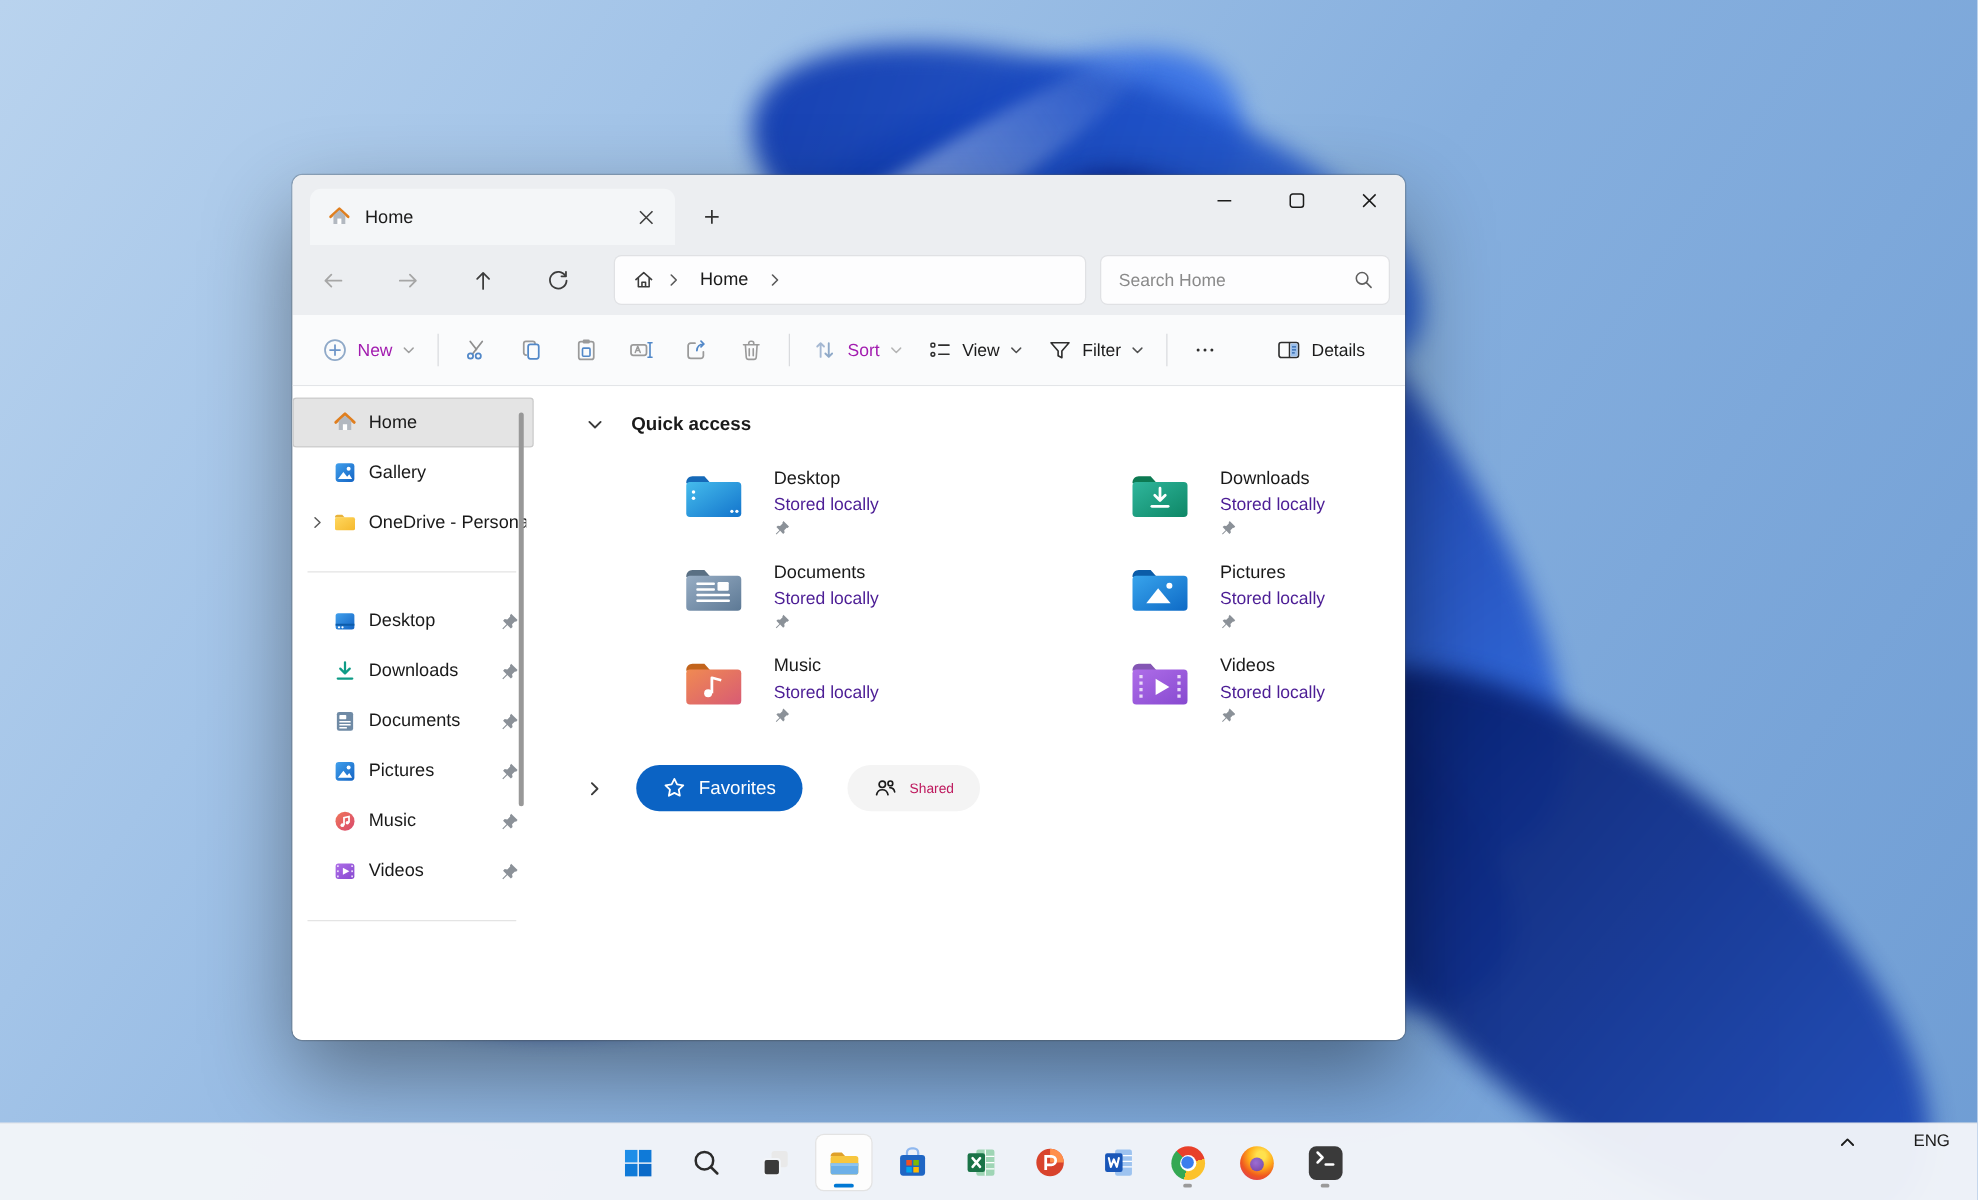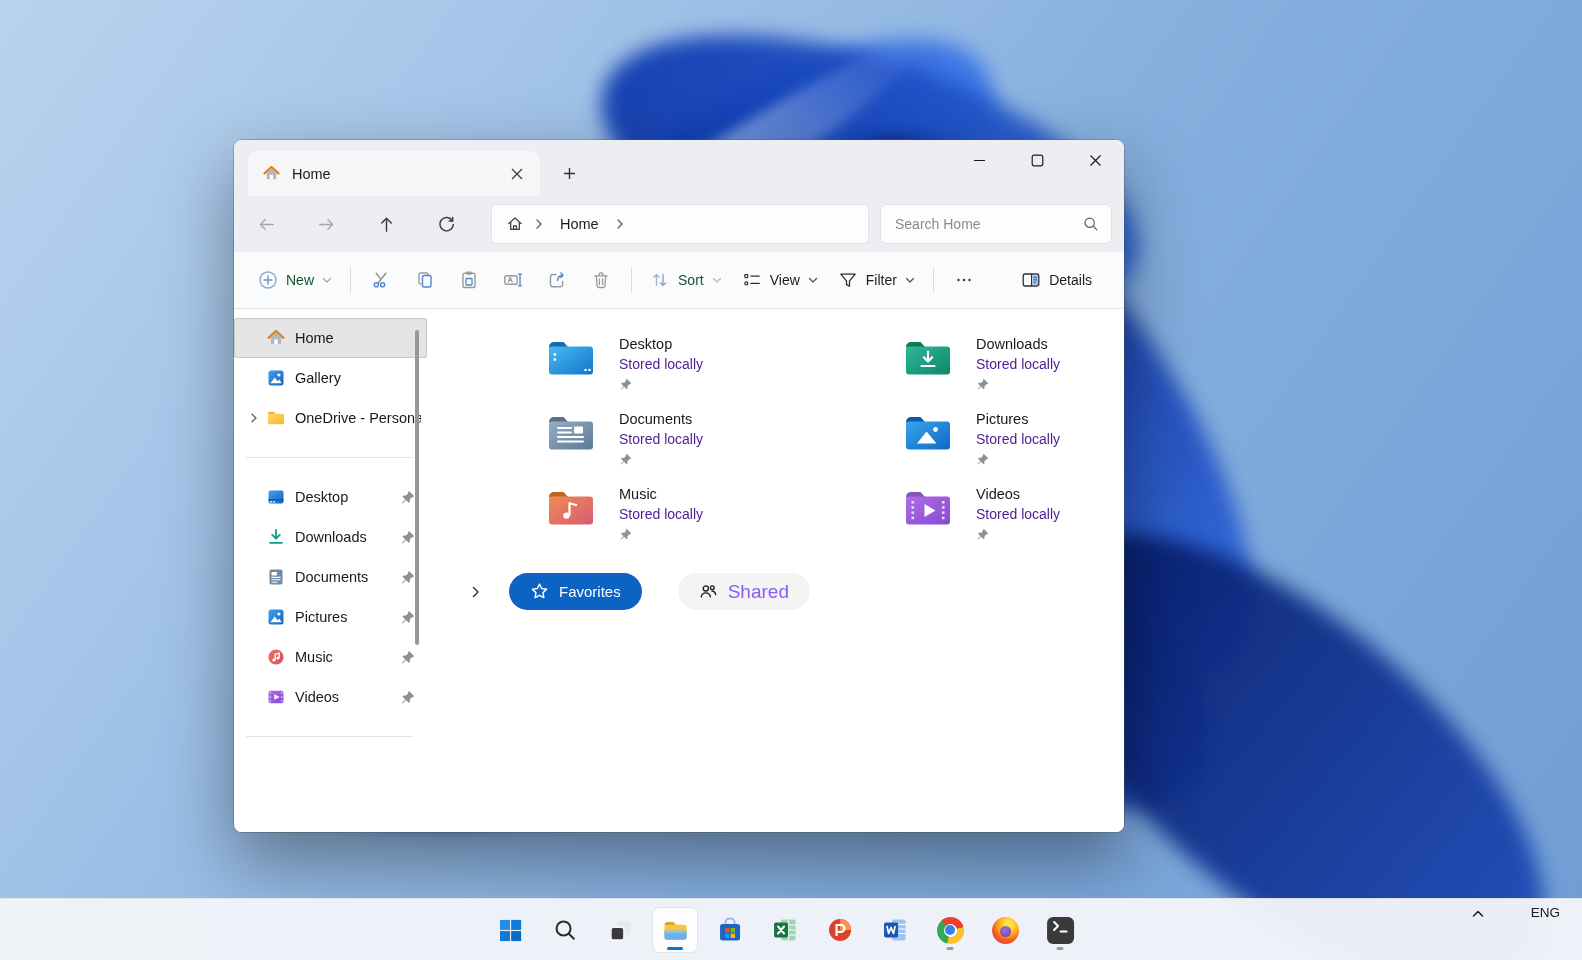--- a/index.html
+++ b/index.html
@@ -37,21 +37,21 @@
   .addressbar { flex:1; height:38px; margin-left:26px; background:#fdfdfe; border-radius:5px; display:flex; align-items:center; padding:0 8px 0 14px; box-shadow:0 0 0 1px rgba(0,0,0,.05); }
   .crumb-sep { margin:0 10px; display:flex; }
   .crumb { font-size:14.5px; color:#1b1b1b; padding:2px 6px; border-radius:4px; cursor:default; }
   .searchbox { width:230px; height:38px; margin-left:13px; background:#fdfdfe; border-radius:5px; display:flex; align-items:center; padding:0 12px 0 14px; box-shadow:0 0 0 1px rgba(0,0,0,.05); }
   .searchbox input { flex:1; border:none; outline:none; background:transparent; font-size:14px; color:#1b1b1b; font-family:inherit; }
   .searchbox input::placeholder { color:#8a8a8a; }
 
   .toolbar { height:57px; background:#fafbfc; border-bottom:1px solid #e3e5e8; flex:none; display:flex; align-items:center; padding:0 14px; }
   .tb-btn { height:40px; border-radius:5px; display:flex; align-items:center; gap:8px; padding:0 10px; background:none; border:none; cursor:pointer; font-family:inherit; }
   .tb-label { font-size:14px; color:#1c1c1c; }
-  .tb-label.dim { color:#14532d; }
+  .tb-label.dim { color:#a21caf; }
   .tb-ico { width:44px; height:40px; border-radius:5px; }
   .tb-sep { width:1px; height:26px; background:#d9dbde; margin:0 8px; }
   .spacer { flex:1; }
 
   .content { flex:1; min-height:0; display:flex; background:#fff; }
 
   
   .sidebar { width:193px; flex:none; padding-top:9px; position:relative; }
   .side-item { height:40px; display:flex; align-items:center; padding:0 6px 0 8px; cursor:pointer; border-radius:3px; position:relative; }
   .side-item.selected { background:#e4e4e4; box-shadow:inset 0 0 0 1px #c9c9c9; }
@@ -70,21 +70,21 @@
   .tile { height:75px; display:flex; gap:25px; cursor:pointer; }
   .tile-icon { width:46px; height:38px; flex:none; margin-top:3px; }
   .tile-name { font-size:14.5px; color:#191919; line-height:19px; }
   .tile-status { font-size:14px; color:#4c1d95; line-height:19px; margin-top:1px; }
   .tile-pin { margin-top:3px; display:block; }
   .fav-row { display:flex; align-items:center; margin:13px 0 0 42px; }
   .pill { height:37px; border-radius:19px; display:flex; align-items:center; gap:10px; padding:0 21px; border:none; cursor:pointer; font-family:inherit; }
   .pill-fav { background:#0b63c4; color:#fff; margin-left:26px; }
   .pill-fav .pill-label { font-size:15px; color:#fff; }
   .pill-shared { background:#f4f4f4; margin-left:36px; }
-  .pill-shared .pill-label { font-size:19px; color:#8b5cf6; }
+  .pill-shared .pill-label { font-size:11px; color:#be185d; }
 
   .statusbar { height:30px; flex:none; display:flex; align-items:center; padding-left:17px; background:#fff; }
   .status-count { font-size:13px; color:#333; }
   .status-sep { width:1px; height:15px; background:#dcdcdc; margin-left:14px; }
 
   
   .taskbar { position:absolute; left:0; bottom:0; width:1582px; height:62px; background:rgba(242,245,249,.96); border-top:1px solid rgba(0,0,0,.05); }
   .tb-icons { position:absolute; left:50%; top:0; transform:translateX(-51%); height:62px; display:flex; align-items:center; gap:11px; }
   .task-btn { width:44px; height:44px; border-radius:6px; display:flex; align-items:center; justify-content:center; position:relative; background:none; border:none; cursor:pointer; }
   .task-btn.active { background:#fdfdfd; box-shadow:0 0 0 1px #e3e3e3; }
@@ -546,20 +546,28 @@
             <svg viewBox="0 0 16 16">
               <path d="M9.5 1 15 6.5l-1.3 1.3-.9-.2-2.5 2.5.4 2.2-1.4 1.4-3-3-3.6 3.6-.7-.7L5.6 10l-3-3L4 5.6l2.2.4 2.5-2.5-.2-.9z" fill="#8b9198"></path>
             </svg>
           </span>
       </div>
       <div class="side-div"></div>
       <div class="side-scroll"></div>
     </nav>
 
     <section class="main">
+      <div class="qa-header">
+        <span style="display:flex">
+            <svg width="14" height="14" viewBox="0 0 14 14">
+              <path d="M2.5 4.5 7 9l4.5-4.5" fill="none" stroke="#3b3b3b" stroke-width="1.5" stroke-linecap="round" stroke-linejoin="round"></path>
+            </svg>
+          </span>
+        <span class="qa-title">Quick access</span>
+      </div>
 
       <div class="tiles">
 
         <div class="tile">
           <span class="tile-icon"><svg viewBox="0 0 46 38">
                 <path d="M1 9c0-2.8 2.2-5 5-5h9.5l5 5.5H1z" fill="#1569b8"></path>
                 <rect x="1" y="8.6" width="44" height="27.9" rx="3" fill="url(#gDeskT)"></rect>
                 <circle cx="6.8" cy="16.5" r="1.4" fill="#fff"></circle>
                 <circle cx="6.8" cy="21.5" r="1.4" fill="#fff"></circle>
                 <circle cx="37.5" cy="32" r="1.3" fill="#fff"></circle>

